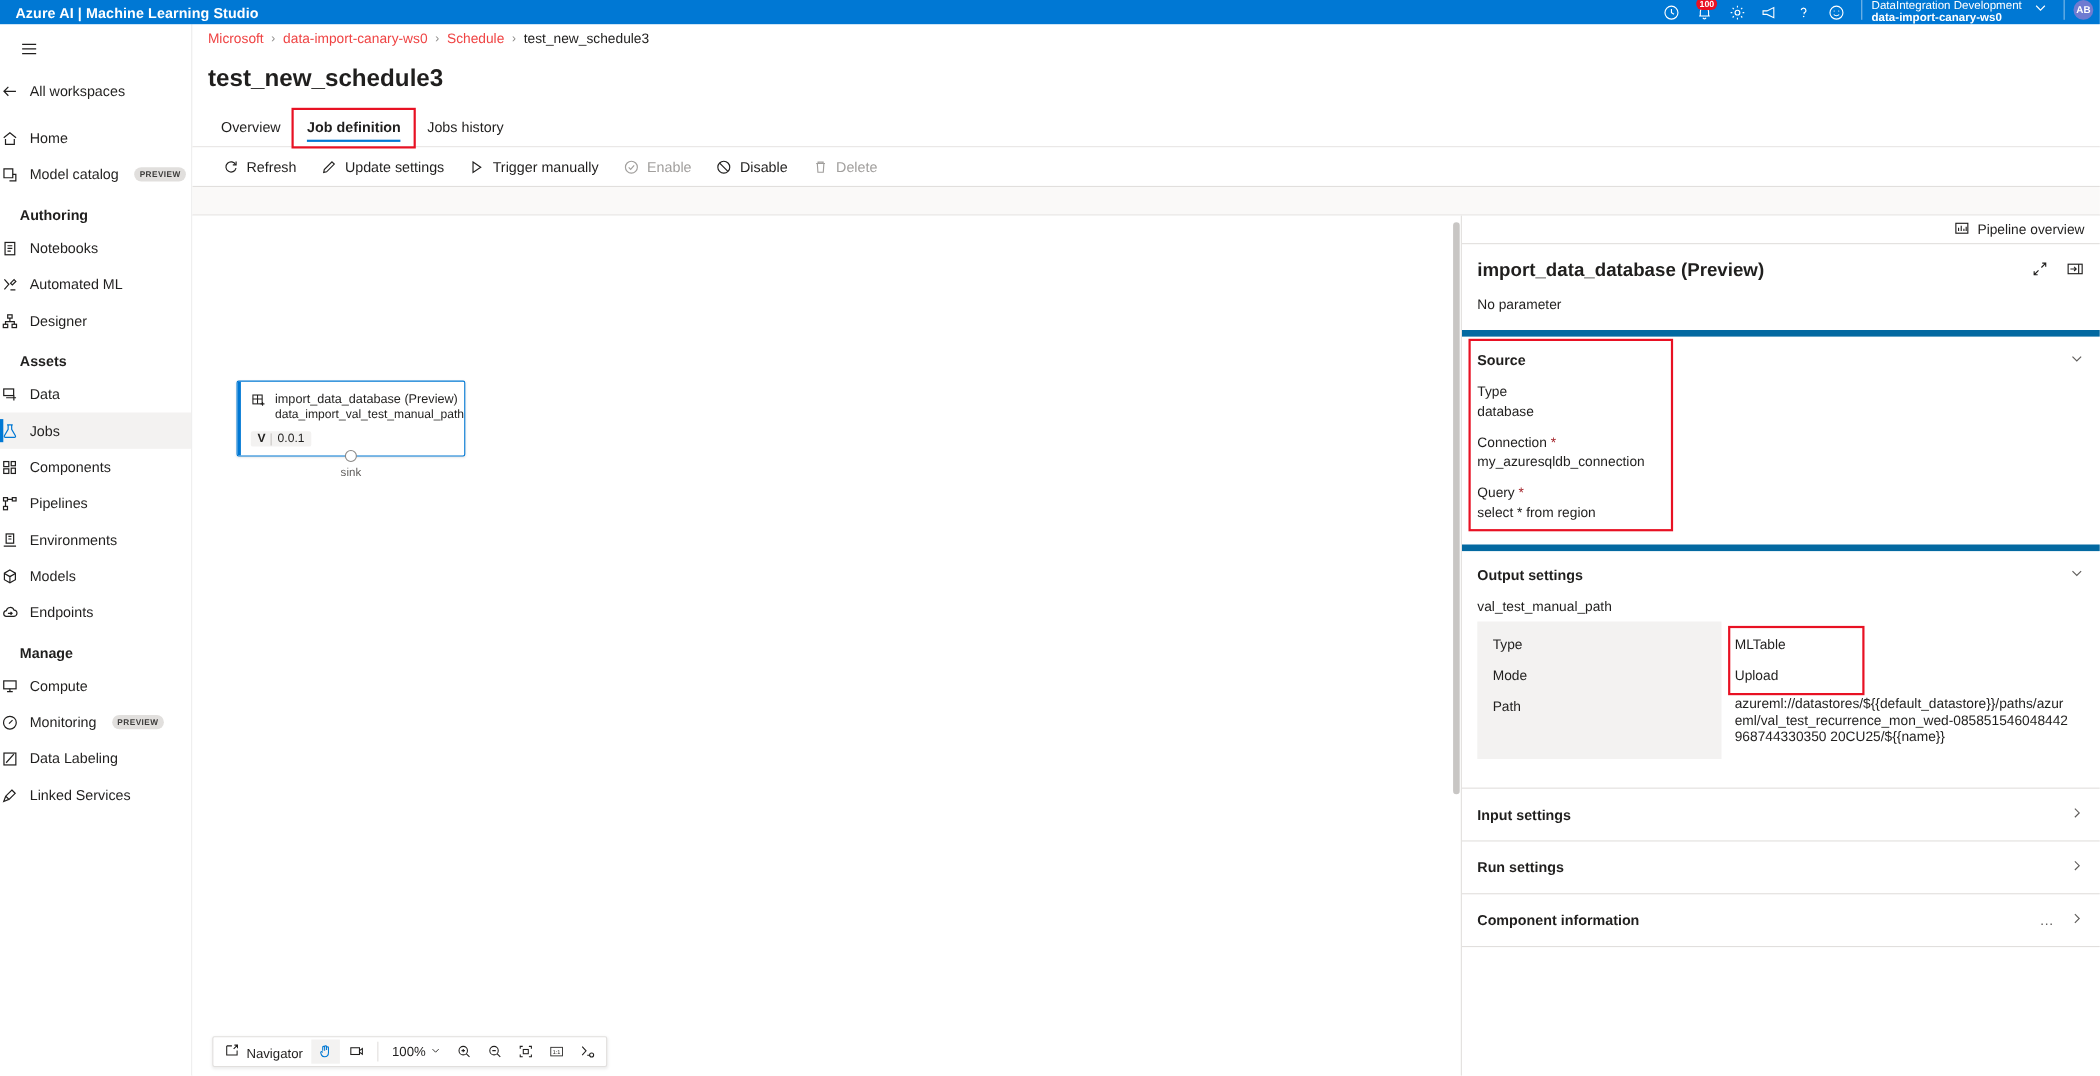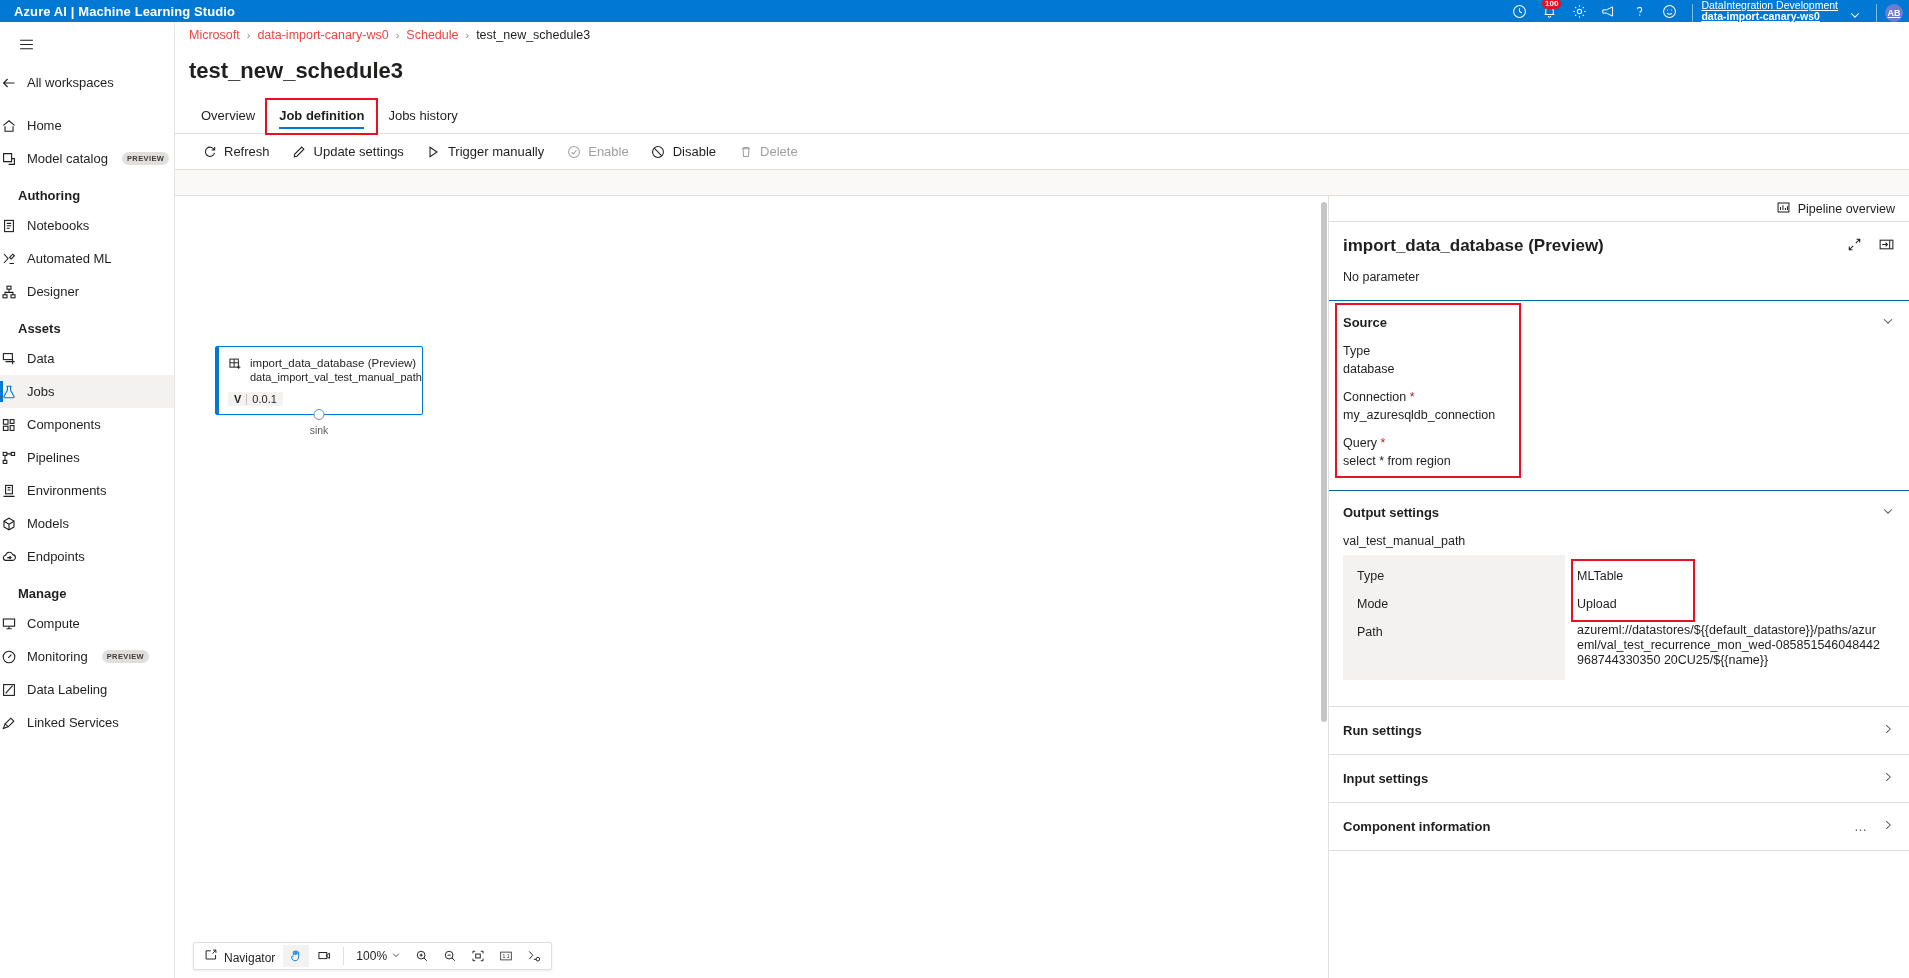--- a/index.html
+++ b/index.html
@@ -12,21 +12,21 @@
   
   .topbar {
     height: 22px; background: #0078d4; color: #fff;
     display: flex; align-items: center; position: relative;
   }
   .topbar-brand {
     font-size: 13px; font-weight: bold; padding-left: 14px; letter-spacing: .1px;
     white-space: nowrap;
   }
   .topbar-right {
-    margin-left: auto; display: flex; align-items: flex-end; height: 100%; text-decoration: underline;
+    margin-left: auto; display: flex; align-items: flex-start; height: 100%;
   }
   .tb-icon {
     width: 30px; height: 22px; display: flex; align-items: center; justify-content: center;
     position: relative;
   }
   .tb-icon svg { display: block; }
   .badge {
     position: absolute; top: -2px; right: 3px; background: #e81123; color: #fff;
     border-radius: 9px; font-size: 8px; line-height: 11px; padding: 0 3px;
     min-width: 15px; text-align: center; font-weight: bold;
@@ -161,21 +161,21 @@
     height: 26px; display: flex; align-items: center; justify-content: flex-end;
     padding-right: 14px; gap: 7px; font-size: 12.5px; border-bottom: 1px solid #e1dfdd;
   }
   .rp-head {
     display: flex; align-items: center; padding: 14px 14px 0 14px;
   }
   .rp-title { font-size: 17px; font-weight: bold; }
   .rp-head-icons { margin-left: auto; display: flex; gap: 16px; align-items: center; }
   .rp-noparam { font-size: 12.5px; padding: 14px 14px 16px 14px; }
 
-  .section { border-top: 1px solid #0369a1; position: relative; }
+  .section { border-top: 6px solid #0369a1; position: relative; }
   .section-head {
     display: flex; align-items: center; padding: 13px 14px; font-size: 13px; font-weight: bold;
   }
   .section-head .chev { margin-left: auto; color: #605e5c; }
   .section-body { padding: 0 14px 18px 14px; }
   .field { margin-bottom: 14px; }
   .field-label { font-size: 12.5px; color: #201f1e; }
   .req { color: #a4262c; }
   .field-value { font-size: 12.5px; color: #201f1e; margin-top: 4px; }
 
@@ -714,32 +714,32 @@
               <div class="kv-row">Upload</div>
               <div class="kv-row kv-path">azureml://datastores/${{default_datastore}}/paths/azureml/val_test_recurrence_mon_wed-085851546048442968744330350 20CU25/${{name}}</div>
             </div>
             <div class="mlbox"></div>
           </div>
         </div>
 
         <div style="height:26px;"></div>
 
         <div class="acc-row">
-          <span>Run settings</span>
+          <span>Input settings</span>
           <span class="right">
             <span>
               <svg width="14" height="14" viewBox="0 0 16 16" fill="none" stroke="#605e5c" stroke-width="1.2">
                   <path d="M6 3.5L10.5 8 6 12.5"></path>
                 </svg>
             </span>
           </span>
         </div>
 
         <div class="acc-row">
-          <span>Input settings</span>
+          <span>Run settings</span>
           <span class="right">
             <span>
               <svg width="14" height="14" viewBox="0 0 16 16" fill="none" stroke="#605e5c" stroke-width="1.2">
                   <path d="M6 3.5L10.5 8 6 12.5"></path>
                 </svg>
             </span>
           </span>
         </div>
 
         <div class="acc-row">

